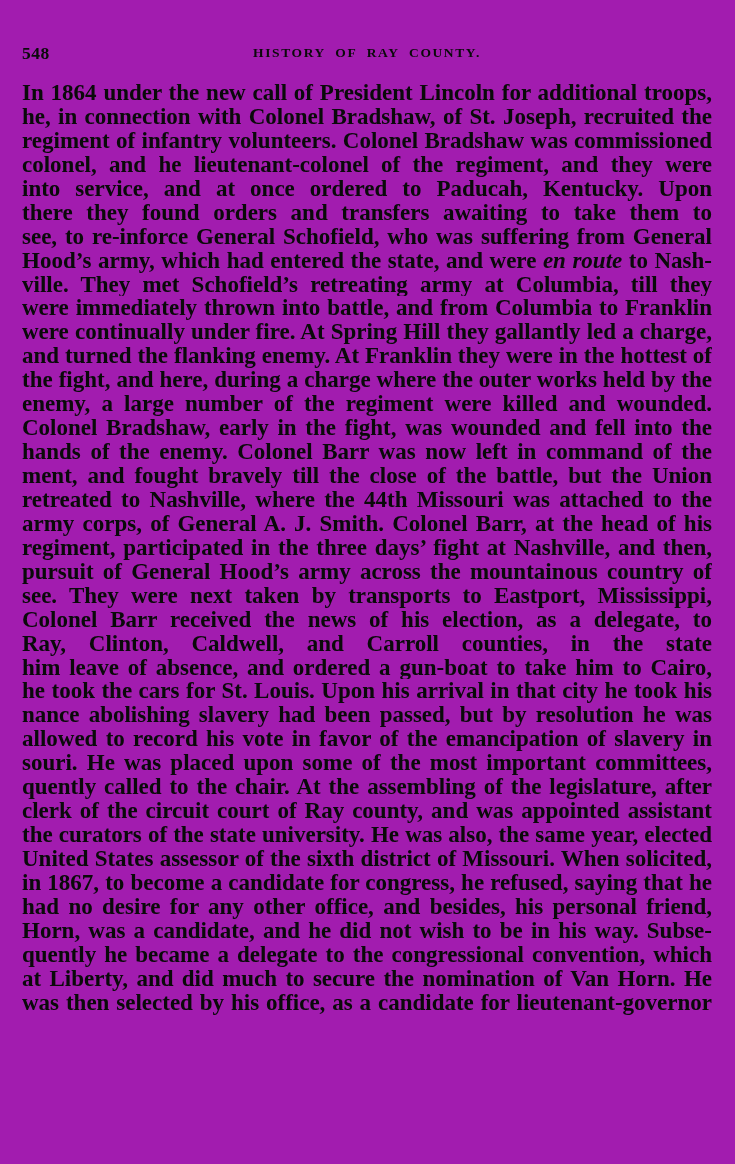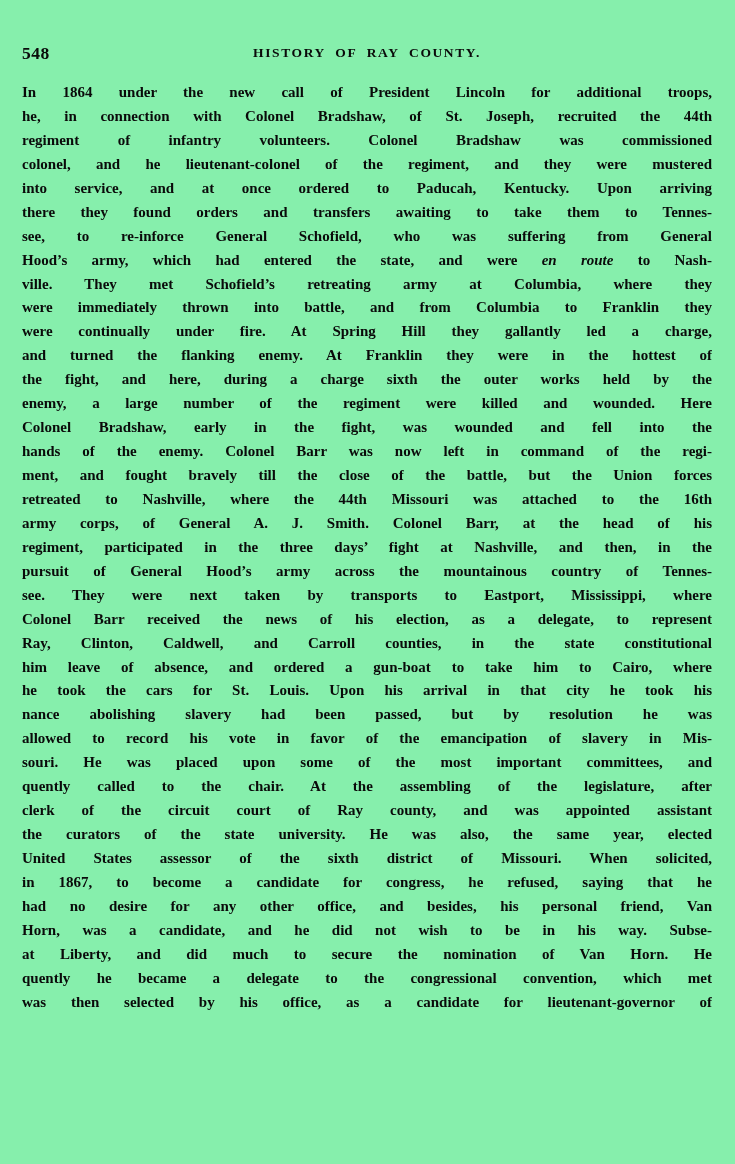--- a/index.html
+++ b/index.html
@@ -36,60 +36,60 @@
     display: block;
     text-align: center;
     font-size: 13.5px;
     letter-spacing: 1.6px;
     word-spacing: 5px;
   }
   .body-text {
     margin-top: 19px;
   }
   .text-line {
-    font-size: 15px;
+    font-size: 23px;
     line-height: 23.95px;
     height: 23.95px;
     text-align: justify;
     text-align-last: justify;
     text-justify: inter-word;
     white-space: nowrap; 
   }
   .text-line {
     white-space: normal;
     overflow: hidden;
   }
   .text-line em {
     font-style: italic;
     font-weight: 700;
   }
 </style>
 </head>
 <body>
 
-<div class="page" style="background: #86efac; color: rgb(10, 10, 10);">
+<div class="page" style="background: #a21caf; color: rgb(10, 10, 10);">
   <header class="running-head">
     <span class="page-num">548</span>
     <span class="head-title">HISTORY OF RAY COUNTY.</span>
   </header>
 
   <main class="body-text" id="body-text">
       <div class="text-line"><span>In 1864 under the new call of President Lincoln for additional troops,</span></div>
       <div class="text-line"><span>he, in connection with Colonel Bradshaw, of St. Joseph, recruited the 44th</span></div>
       <div class="text-line"><span>regiment of infantry volunteers.  Colonel Bradshaw was commissioned</span></div>
       <div class="text-line"><span>colonel, and he lieutenant-colonel of the regiment, and they were mustered</span></div>
       <div class="text-line"><span>into service, and at once ordered to Paducah, Kentucky.  Upon arriving</span></div>
       <div class="text-line"><span>there they found orders and transfers awaiting to take them to Tennes-</span></div>
       <div class="text-line"><span>see, to re-inforce General Schofield, who was suffering from General</span></div>
       <div class="text-line"><span>Hood’s army, which had entered the state, and were </span><em>en route</em><span> to Nash-</span></div>
-      <div class="text-line"><span>ville.  They met Schofield’s retreating army at Columbia, where they</span></div>
+      <div class="text-line"><span>ville.  They met Schofield’s retreating army at Columbia, till they</span></div>
       <div class="text-line"><span>were immediately thrown into battle, and from Columbia to Franklin they</span></div>
       <div class="text-line"><span>were continually under fire.  At Spring Hill they gallantly led a charge,</span></div>
       <div class="text-line"><span>and turned the flanking enemy.  At Franklin they were in the hottest of</span></div>
-      <div class="text-line"><span>the fight, and here, during a charge sixth the outer works held by the</span></div>
+      <div class="text-line"><span>the fight, and here, during a charge where the outer works held by the</span></div>
       <div class="text-line"><span>enemy, a large number of the regiment were killed and wounded.  Here</span></div>
       <div class="text-line"><span>Colonel Bradshaw, early in the fight, was wounded and fell into the</span></div>
       <div class="text-line"><span>hands of the enemy.  Colonel Barr was now left in command of the regi-</span></div>
       <div class="text-line"><span>ment, and fought bravely till the close of the battle, but the Union forces</span></div>
       <div class="text-line"><span>retreated to Nashville, where the 44th Missouri was attached to the 16th</span></div>
       <div class="text-line"><span>army corps, of General A. J. Smith.  Colonel Barr, at the head of his</span></div>
       <div class="text-line"><span>regiment, participated in the three days’ fight at Nashville, and then, in the</span></div>
       <div class="text-line"><span>pursuit of General Hood’s army across the mountainous country of Tennes-</span></div>
       <div class="text-line"><span>see.  They were next taken by transports to Eastport, Mississippi, where</span></div>
       <div class="text-line"><span>Colonel Barr received the news of his election, as a delegate, to represent</span></div>
@@ -99,17 +99,17 @@
       <div class="text-line"><span>nance abolishing slavery had been passed, but by resolution he was</span></div>
       <div class="text-line"><span>allowed to record his vote in favor of the emancipation of slavery in Mis-</span></div>
       <div class="text-line"><span>souri.  He was placed upon some of the most important committees, and</span></div>
       <div class="text-line"><span>quently called to the chair.  At the assembling of the legislature, after</span></div>
       <div class="text-line"><span>clerk of the circuit court of Ray county, and was appointed assistant</span></div>
       <div class="text-line"><span>the curators of the state university.  He was also, the same year, elected</span></div>
       <div class="text-line"><span>United States assessor of the sixth district of Missouri.  When solicited,</span></div>
       <div class="text-line"><span>in 1867, to become a candidate for congress, he refused, saying that he</span></div>
       <div class="text-line"><span>had no desire for any other office, and besides, his personal friend, Van</span></div>
       <div class="text-line"><span>Horn, was a candidate, and he did not wish to be in his way.  Subse-</span></div>
+      <div class="text-line"><span>quently he became a delegate to the congressional convention, which met</span></div>
       <div class="text-line"><span>at Liberty, and did much to secure the nomination of Van Horn.  He</span></div>
-      <div class="text-line"><span>quently he became a delegate to the congressional convention, which met</span></div>
       <div class="text-line"><span>was then selected by his office, as a candidate for lieutenant-governor of</span></div>
     </main>
 </div>
 
 </body></html>

